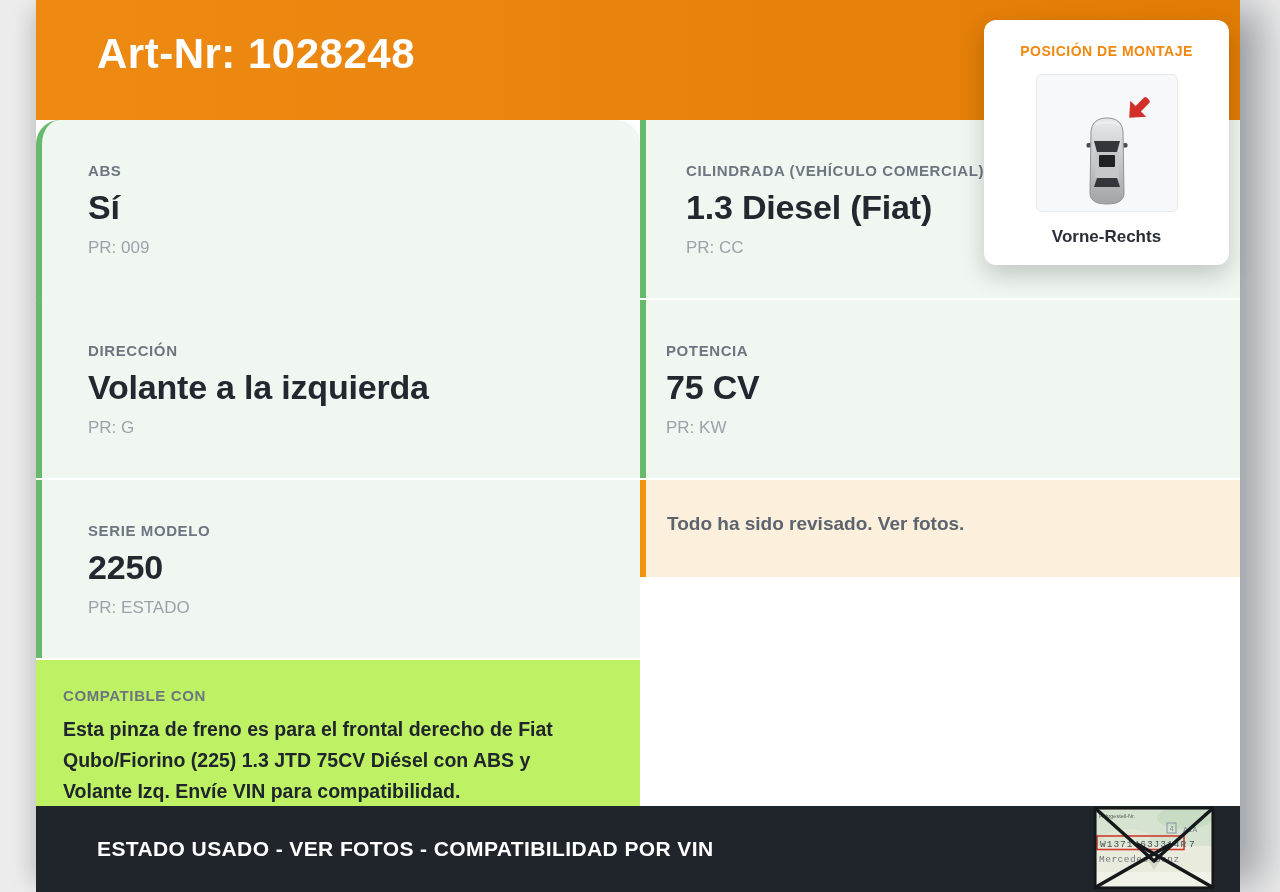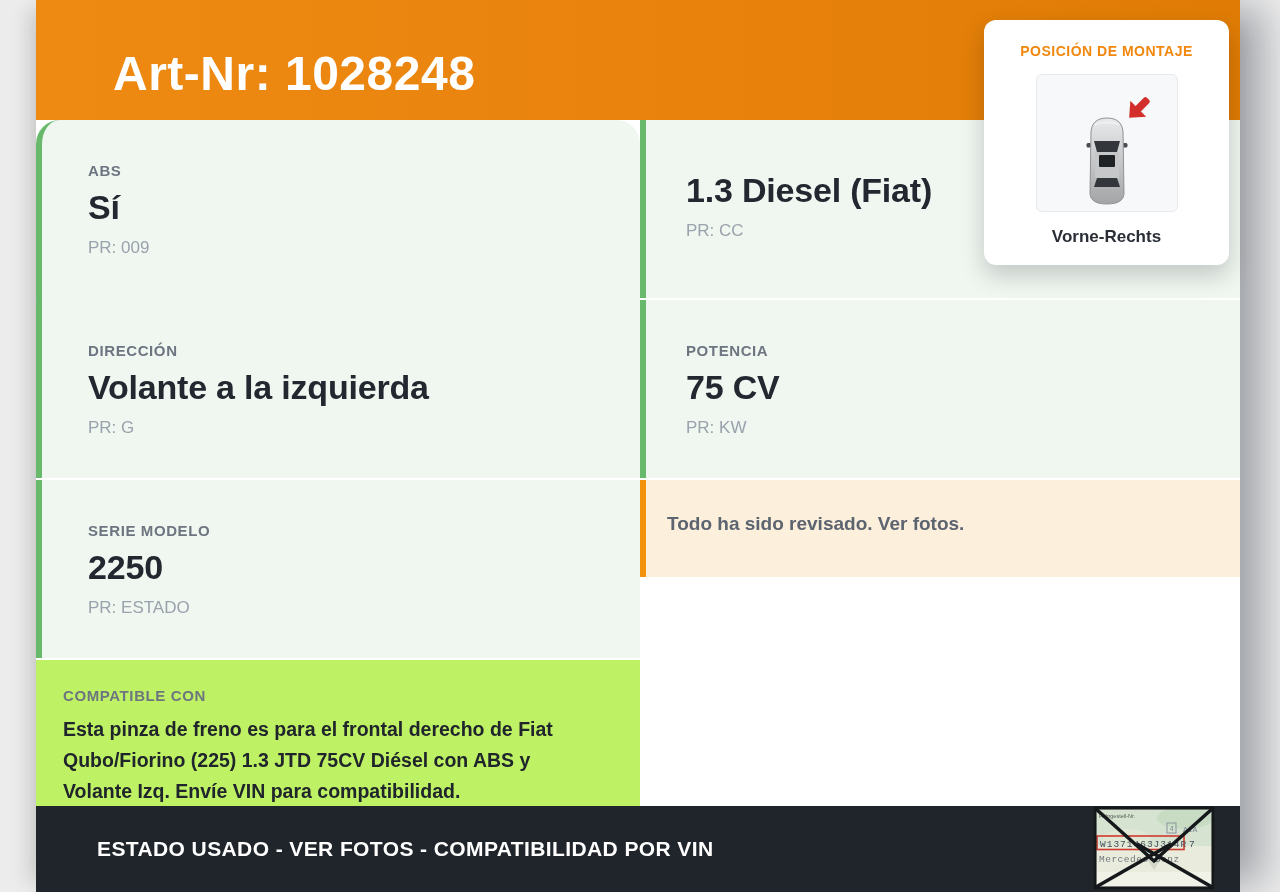--- a/index.html
+++ b/index.html
@@ -11,32 +11,32 @@
   
   .sheet{
     position:absolute;left:36px;top:0;width:1204px;height:892px;background:#ffffff;
     box-shadow:-14px 0 20px -10px rgba(0,0,0,.18), 30px 0 38px -8px rgba(95,100,110,.55);
   }
   .header{
     position:absolute;left:0;top:0;width:1204px;height:120px;
     background:linear-gradient(90deg,#ee8a12 0%,#e8820d 55%,#e07c05 100%);
   }
   .header .title{
-    margin:16px;padding:30px 0 0 61px;font-size:48px;font-weight:bold;color:#ffffff;letter-spacing:.5px;
+    margin:0;padding:30px 0 0 61px;font-size:42px;font-weight:bold;color:#ffffff;letter-spacing:.5px;
   }
   .card{position:absolute;box-sizing:border-box;}
   .green{background:#f0f7f1;border-left:6px solid #68b96c;padding:42px 18px 0 46px;}
   .green.rcol{padding-left:40px;}
   .label{font-size:15px;font-weight:bold;color:#6d7580;letter-spacing:.6px;white-space:nowrap;}
   .value{margin-top:9px;font-size:34px;font-weight:bold;color:#23272f;letter-spacing:-.2px;}
   .pr{margin-top:11px;font-size:17px;color:#9aa2ac;}
   #c-abs {left:0;    top:120px;width:604px;height:202px;border-radius:24px;}
   #c-cil {left:604px; top:120px;width:600px;height:178px;}
   #c-dir {left:0;    top:300px;width:604px;height:178px;}
-  #c-pot {left:604px; top:300px;width:600px;height:178px;}
+  #c-pot {left:604px; top:300px;width:600px;height:178px;padding-left:20px;}
   #c-ser {left:0;    top:480px;width:604px;height:178px;}
   #c-cond{left:604px; top:480px;width:600px;height:97px;
     background:#fcefdc;border-left:6px solid #f1930c;padding:24px 18px 0 21px;}
   .cond-label{font-size:14.5px;font-weight:bold;color:#ee8a10;letter-spacing:.6px;}
   .cond-text{margin-top:9px;font-size:19px;font-weight:bold;color:#5c6470;}
   #c-comp{left:0;top:660px;width:604px;height:146px;background:#bef264;padding:27px 0 0 27px;}
   .comp-text{margin-top:10px;width:522px;font-size:19.5px;font-weight:bold;color:#20252c;line-height:31px;}
   .footer{position:absolute;left:0;top:806px;width:1204px;height:86px;background:#20242b;}
   .footer .footer-text{display:block;padding:31px 4px 0 61px;color:#ffffff;font-size:21px;font-weight:bold;letter-spacing:.4px;}
   
@@ -65,20 +65,21 @@
     <h1 class="title">Art-Nr: 1028248</h1>
   </div>
 
   <div class="card green" id="c-abs">
     <div class="label">ABS</div>
     <div class="value">Sí</div>
     <div class="pr">PR: 009</div>
   </div>
 
   <div class="card green rcol" id="c-cil">
+    <div class="label">CILINDRADA (VEHÍCULO COMERCIAL)</div>
     <div class="value">1.3 Diesel (Fiat)</div>
     <div class="pr">PR: CC</div>
   </div>
 
   <div class="card green" id="c-dir">
     <div class="label">DIRECCIÓN</div>
     <div class="value">Volante a la izquierda</div>
     <div class="pr">PR: G</div>
   </div>
 

